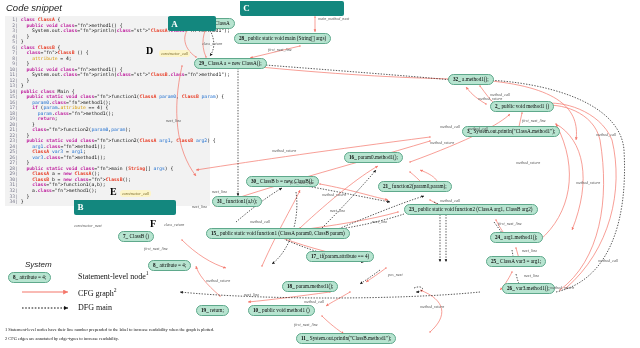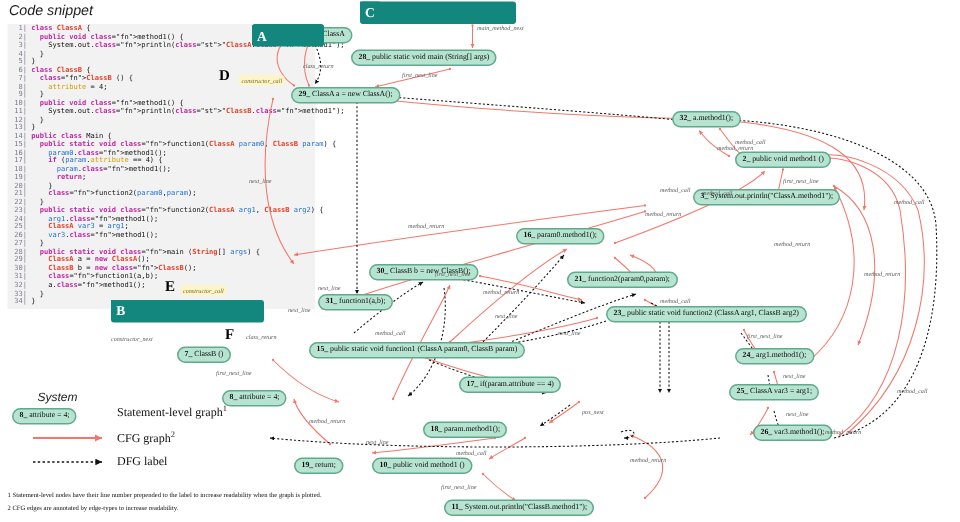--- a/index.html
+++ b/index.html
@@ -258,28 +258,28 @@
   <div class="mk" style="left:74px;top:200px;">B</div>
 
   <div class="mkplain" style="left:146px;top:45px;">D</div>
   <div class="mkplain" style="left:110px;top:186px;">E</div>
   <div class="mkplain" style="left:150px;top:218px;">F</div>
 
   <div id="legend-title">System</div>
   <div class="node lg-node">
     <b>8_</b>&nbsp;<span>attribute = 4;</span>
   </div>
-  <div class="lg-txt" style="left:78px;top:270px;"><span>Statement-level graph</span><span class="sup8">1</span></div>
+  <div class="lg-txt" style="left:78px;top:270px;"><span>Statement-level node</span><span class="sup8">1</span></div>
 
   <svg class="edges" viewBox="0 0 640 348" style="pointer-events:none;">
     <path d="M22,292 L68,292" stroke="#f4766a" stroke-width="1.2" fill="none" marker-end="url(#ar-cfg)"></path>
     <path d="M22,308 L68,308" stroke="#111" stroke-width="1.1" stroke-dasharray="1.6 1.6" fill="none" marker-end="url(#ar-dfg)"></path>
   </svg>
   <div class="lg-txt" style="left:78px;top:287px;"><span>CFG graph</span><span class="sup8">2</span></div>
-  <div class="lg-txt" style="left:78px;top:303px;">DFG label</div>
+  <div class="lg-txt" style="left:78px;top:303px;">DFG main</div>
 
   <div class="fn-txt" style="left:5px;top:327px;">
     <span>1</span>&nbsp;<span>Statement-level nodes have their line number prepended to the label to increase readability when the graph is plotted.</span>
   </div>
   <div class="fn-txt" style="left:5px;top:336px;">
     <span>2</span>&nbsp;<span>CFG edges are annotated by edge-types to increase readability.</span>
   </div>
 
 </div>
 

